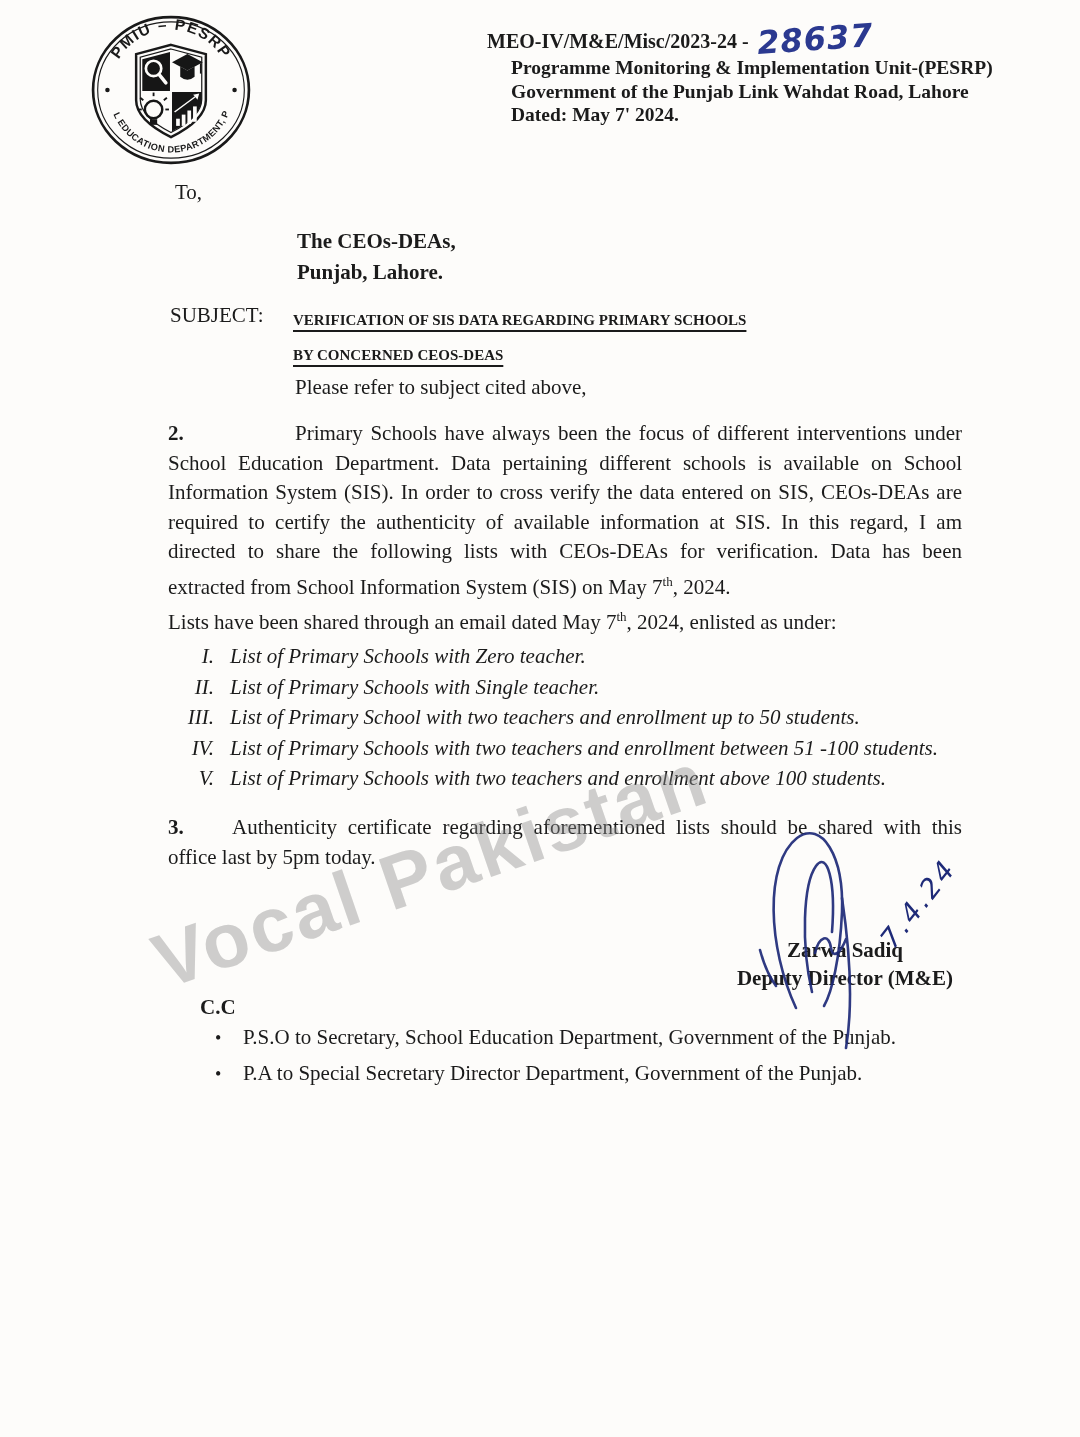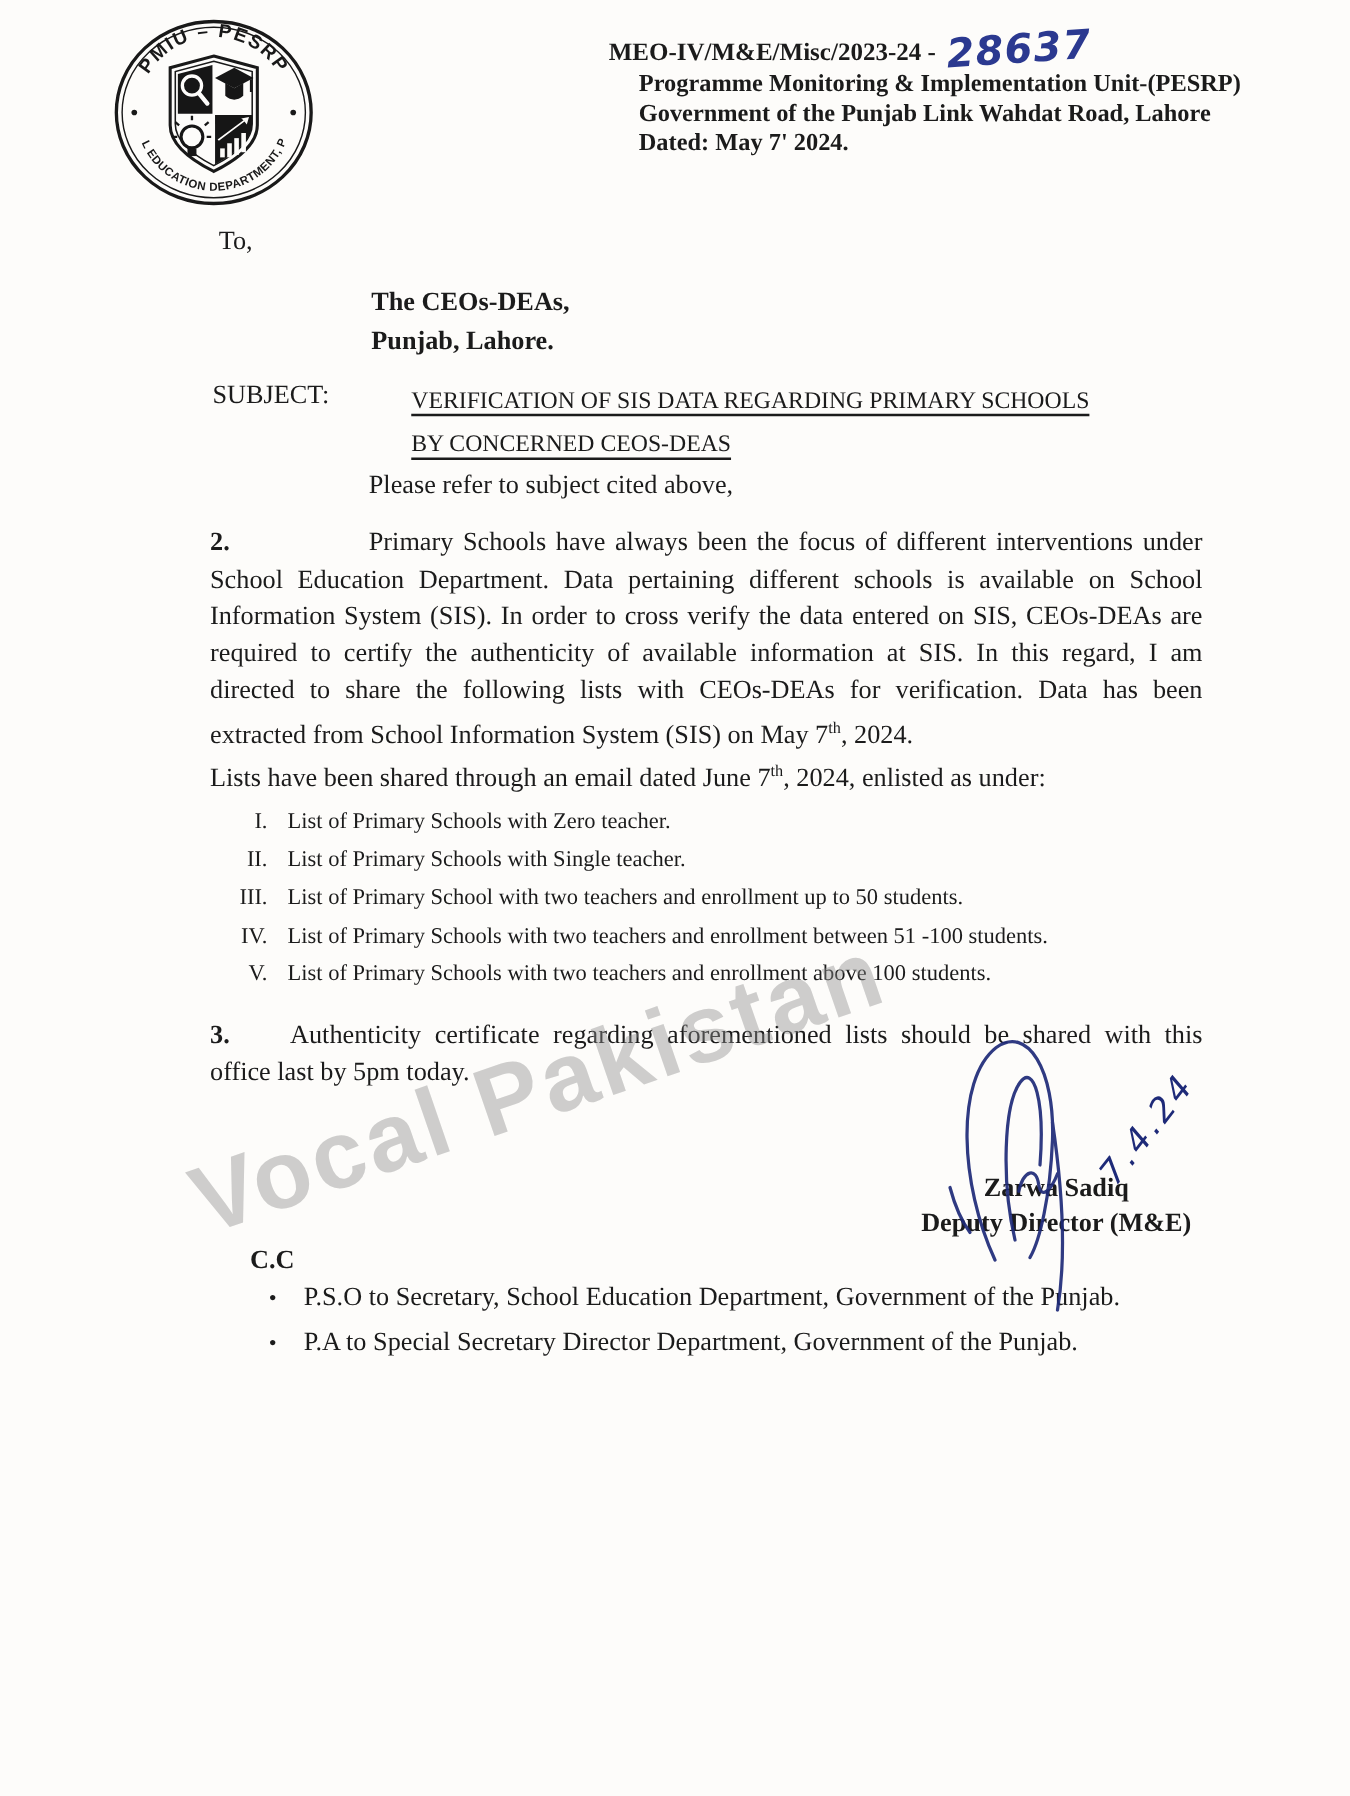--- a/index.html
+++ b/index.html
@@ -16,31 +16,31 @@
     display:inline-block; margin-left:8px; transform:rotate(-4deg) translateY(2px);
     font-family:"DejaVu Sans", sans-serif; font-style:italic; font-weight:600;
     font-size:32px; color:#2b3990; letter-spacing:1px;
   }
   .lh-line { font-weight:bold; font-size:19.5px; line-height:23.5px;margin-left:24px; }
   
   .to-label { position:absolute; left:175px; top:180px; font-size:21px; }
   .recipient { position:absolute; left:297px; top:226px; font-weight:bold; font-size:21px; line-height:31px; }
   .subject-row { position:absolute; left:170px; top:303px; width:800px; display:flex; }
   .subject-label { font-weight:normal; font-size:21px; width:123px; flex:0 0 auto; }
-  .subject-text { font-weight:normal; font-size:19px; line-height:35px; width:672px;margin-left:36px; }
+  .subject-text { font-weight:bold; font-size:15px; line-height:35px; width:672px; }
   .subject-text .uline { text-decoration:underline; text-decoration-thickness:2px; text-underline-offset:5px; }
   
   .salutation { position:absolute; left:295px; top:375px; font-size:21px; }
   .para { position:absolute; font-size:21px; line-height:29.5px; text-align:justify; }
   .para .pnum { position:absolute; left:0; top:0; font-weight:bold; }
   .para2 { left:168px; top:419px; width:794px; }
   .para2 .ptext { text-indent:127px; }
   .para3 { left:168px; top:812px; width:794px; line-height:30px; }
   .para3 .ptext { text-indent:64px; }
-  .plist { position:absolute; left:168px; top:641px; font-size:18px; }
+  .plist { position:absolute; left:168px; top:641px; font-size:21px;font-style:italic; }
   .plist .row { line-height:30.5px; }
   .plist .rn { display:inline-block; width:46px; text-align:right; margin-right:16px; }
   
   .sig-block { position:absolute; left:710px; top:936px; width:270px; text-align:center;
                font-weight:bold; font-size:21px; line-height:28px; }
   .hand-date {
     position:absolute; left:866px; top:888px; transform:rotate(-52deg);
     font-family:"DejaVu Sans", sans-serif; font-style:italic;
     color:#1e2a78; font-size:27px; letter-spacing:3px;
   }
@@ -137,21 +137,21 @@
       <div><span class="uline">VERIFICATION OF SIS DATA REGARDING PRIMARY SCHOOLS</span></div>
       <div><span class="uline">BY CONCERNED CEOS-DEAS</span></div>
     </div>
   </div>
 
   <div class="salutation">Please refer to subject cited above,</div>
 
   <div class="para para2">
     <span class="pnum">2.</span>
     <div class="ptext"><span>Primary Schools have always been the focus of different interventions under School Education Department. Data pertaining different schools is available on School Information System (SIS). In order to cross verify the data entered on SIS, CEOs-DEAs are required to certify the authenticity of available information at SIS. In this regard, I am directed to share the following lists with CEOs-DEAs for verification. Data has been extracted from School Information System (SIS) on May 7</span><sup>th</sup><span>, 2024.</span></div>
-    <div style="text-align:left;"><span>Lists have been shared through an email dated June 7</span><sup>th</sup><span>, 2024, enlisted as under:</span></div>
+    <div style="text-align:left;"><span>Lists have been shared through an email dated May 7</span><sup>th</sup><span>, 2024, enlisted as under:</span></div>
   </div>
 
   <div class="plist">
     <div class="row"><span class="rn">I.</span><span>List of Primary Schools with Zero teacher.</span></div>
     <div class="row"><span class="rn">II.</span><span>List of Primary Schools with Single teacher.</span></div>
     <div class="row"><span class="rn">III.</span><span>List of Primary School with two teachers and enrollment up to 50 students.</span></div>
     <div class="row"><span class="rn">IV.</span><span>List of Primary Schools with two teachers and enrollment between 51 -100 students.</span></div>
     <div class="row"><span class="rn">V.</span><span>List of Primary Schools with two teachers and enrollment above 100 students.</span></div>
   </div>
 

